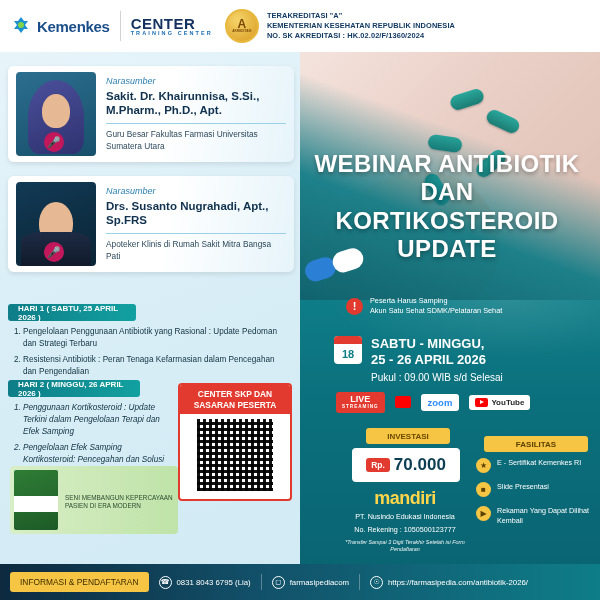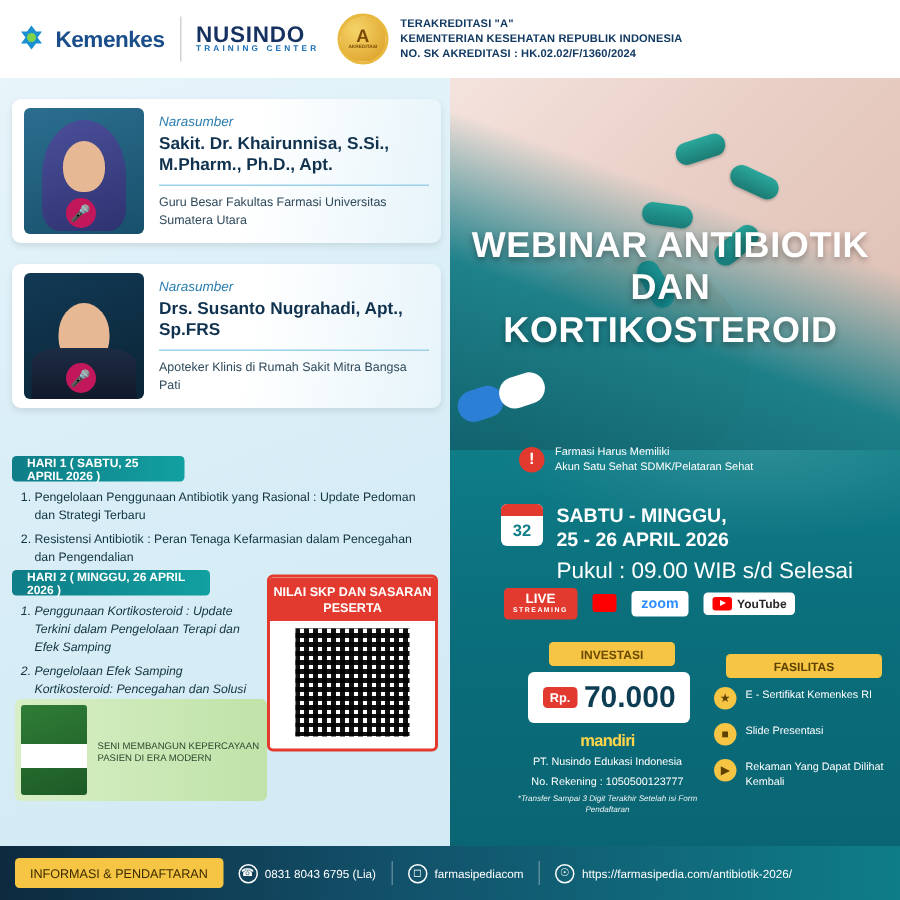--- a/index.html
+++ b/index.html
@@ -134,21 +134,21 @@
   .sp-aff { font-size: 8.3px; color: #2f4a5c; line-height: 1.4; }
 
   
   .day-tag {
     position: absolute; left: 8px; height: 17px;
     background: linear-gradient(90deg, #0e7d87, #12a0a0);
     color: #fff; font-size: 8px; font-weight: bold;
     display: flex; align-items: center; padding: 0 10px;
     border-radius: 3px;
   }
-  .day-tag.d1 { top: 304px; width: 115px; }
+  .day-tag.d1 { top: 304px; width: 128px; }
   .day-tag.d2 { top: 380px; width: 132px; }
   .agenda {
     position: absolute; left: 10px; width: 280px;
     font-size: 8.2px; color: #11323f; line-height: 1.45;
   }
   .agenda.a1 { top: 326px; }
   .agenda.a2 { top: 402px; width: 158px; font-style: italic; }
   .agenda ol { padding-left: 13px; }
   .agenda li { margin-bottom: 4px; }
 
@@ -201,21 +201,21 @@
     position: absolute; right: 14px; top: 336px; width: 252px;
     display: flex; align-items: flex-start; gap: 9px; color: #fff;
   }
   .cal-icon {
     width: 28px; height: 28px; border-radius: 4px; background: #fff; flex: none;
     position: relative; overflow: hidden;
   }
   .cal-icon .cal-top { height: 8px; background: #e23a2e; }
   .cal-icon .cal-body { font-size: 11px; color: #0e7d87; font-weight: bold; text-align: center; line-height: 20px; }
   .date-main { font-size: 13px; font-weight: bold; line-height: 1.25; }
-  .date-time { font-size: 15px; margin-top: 3px; }
+  .date-time { font-size: 10px; margin-top: 3px; }
 
   .live-row {
     position: absolute; right: 14px; top: 392px; width: 250px;
     display: flex; align-items: center; gap: 10px;
   }
   .live-chip {
     background: #e23a2e; color: #fff; border-radius: 3px;
     font-size: 9px; font-weight: bold; padding: 3px 6px; line-height: 1;
     text-align: center;
   }
@@ -229,26 +229,26 @@
     position: absolute; right: 150px; top: 428px; width: 84px; height: 16px;
     background: #f6c543; color: #6b4a00; font-size: 8px; font-weight: bold;
     display: flex; align-items: center; justify-content: center; border-radius: 3px;
   }
   .price-box {
     position: absolute; right: 140px; top: 448px; width: 108px; height: 34px;
     background: #ffffff; border-radius: 4px;
     display: flex; align-items: center; justify-content: center; gap: 4px;
   }
   .price-rp { background: #e23a2e; color: #fff; font-size: 8.5px; font-weight: bold; padding: 2px 5px; border-radius: 3px; }
-  .price-val { font-size: 20px; font-weight: bold; color: #0d3d52; }
+  .price-val { font-size: 17px; font-weight: bold; color: #0d3d52; }
 
   .bank-box {
     position: absolute; right: 132px; top: 488px; width: 126px; text-align: center; color: #fff;
   }
-  .bank-logo { font-size: 11px; font-weight: bold; color: #ffd54a; letter-spacing: -0.5px; }
+  .bank-logo { font-size: 18px; font-weight: bold; color: #ffd54a; letter-spacing: -0.5px; }
   .bank-name { font-size: 7.2px; margin-top: 3px; line-height: 1.4; }
   .bank-note { font-size: 5.4px; font-style: italic; margin-top: 4px; line-height: 1.3; opacity: .92; }
 
   .fasilitas-head {
     position: absolute; right: 12px; top: 436px; width: 104px; height: 16px;
     background: #f6c543; color: #5d4100; font-size: 8px; font-weight: bold;
     display: flex; align-items: center; justify-content: center; border-radius: 3px;
   }
   .fas-list { position: absolute; right: 8px; top: 458px; width: 116px; color: #fff; }
   .fas-item { display: flex; align-items: flex-start; gap: 6px; margin-bottom: 9px; }
@@ -287,21 +287,21 @@
       <span class="kem-mark">
         <svg width="22" height="22" viewBox="0 0 22 22">
           <path d="M11 2 L14 6 L18 6 L15 10 L18 14 L14 14 L11 18 L8 14 L4 14 L7 10 L4 6 L8 6 Z" fill="#1a8fd1"></path>
           <circle cx="11" cy="10" r="3" fill="#7fd44a"></circle>
         </svg>
       </span>
       <span class="kem-text">Kemenkes</span>
     </div>
     <div class="divider-v"></div>
     <div class="logo-nusindo">
-      <div class="nus-top">NUSINDO</div>
+      <div class="nus-top">CENTER</div>
       <div class="nus-sub">TRAINING CENTER</div>
     </div>
     <div class="akreditasi-badge">
       <span class="a-letter">A</span>
       <span class="a-sub">AKREDITASI</span>
     </div>
     <div class="akr-text">
       <div>TERAKREDITASI "A"</div>
       <div>KEMENTERIAN KESEHATAN REPUBLIK INDONESIA</div>
       <div>NO. SK AKREDITASI : HK.02.02/F/1360/2024</div>
@@ -325,20 +325,21 @@
       <g transform="rotate(-18 35 18)">
         <rect x="4" y="8" width="31" height="21" rx="10.5" fill="#2b7fd4"></rect>
         <rect x="33" y="8" width="31" height="21" rx="10.5" fill="#ffffff"></rect>
       </g>
     </svg>
   </div>
 
   <div class="title-block">
     <div class="t-line">WEBINAR ANTIBIOTIK</div>
     <div class="t-line">DAN KORTIKOSTEROID</div>
+    <div class="t-line">UPDATE</div>
   </div>
 
   <div class="speaker s1">
     <div class="photo-wrap ph-hijab">
       <div class="ph-veil"></div>
       <div class="ph-face"></div>
       <div class="mic-badge">🎤</div>
     </div>
     <div class="speaker-info">
       <div class="narasumber">Narasumber</div>
@@ -372,45 +373,45 @@
 
   <div class="day-tag d2">HARI 2 ( MINGGU, 26 APRIL 2026 )</div>
   <div class="agenda a2">
     <ol>
       <li>Penggunaan Kortikosteroid : Update Terkini dalam Pengelolaan Terapi dan Efek Samping</li>
       <li>Pengelolaan Efek Samping Kortikosteroid: Pencegahan dan Solusi Terhadap Komplikasi</li>
     </ol>
   </div>
 
   <div class="skp-box">
-    <div class="skp-head">NILAI SKP DAN SASARAN PESERTA</div>
+    <div class="skp-head">CENTER SKP DAN SASARAN PESERTA</div>
     <div class="qr"></div>
   </div>
 
   <div class="ebook">
     <div class="ebook-cover">
         <div class="band"></div>
       </div>
     <div class="ebook-txt">
       <div class="ebook-sub">SENI MEMBANGUN KEPERCAYAAN PASIEN DI ERA MODERN</div>
     </div>
   </div>
 
   <div class="akun-note">
     <div class="alert-dot">!</div>
     <div class="txt">
-      <div>Farmasi Harus Memiliki</div>
+      <div>Peserta Harus Samping</div>
       <div>Akun Satu Sehat SDMK/Pelataran Sehat</div>
     </div>
   </div>
 
   <div class="date-row">
     <div class="cal-icon">
       <div class="cal-top"></div>
-      <div class="cal-body">32</div>
+      <div class="cal-body">18</div>
     </div>
     <div>
       <div class="date-main">SABTU - MINGGU,</div>
       <div class="date-main">25 - 26 APRIL 2026</div>
       <div class="date-time">Pukul : 09.00 WIB s/d Selesai</div>
     </div>
   </div>
 
   <div class="live-row">
     <div class="live-chip">

